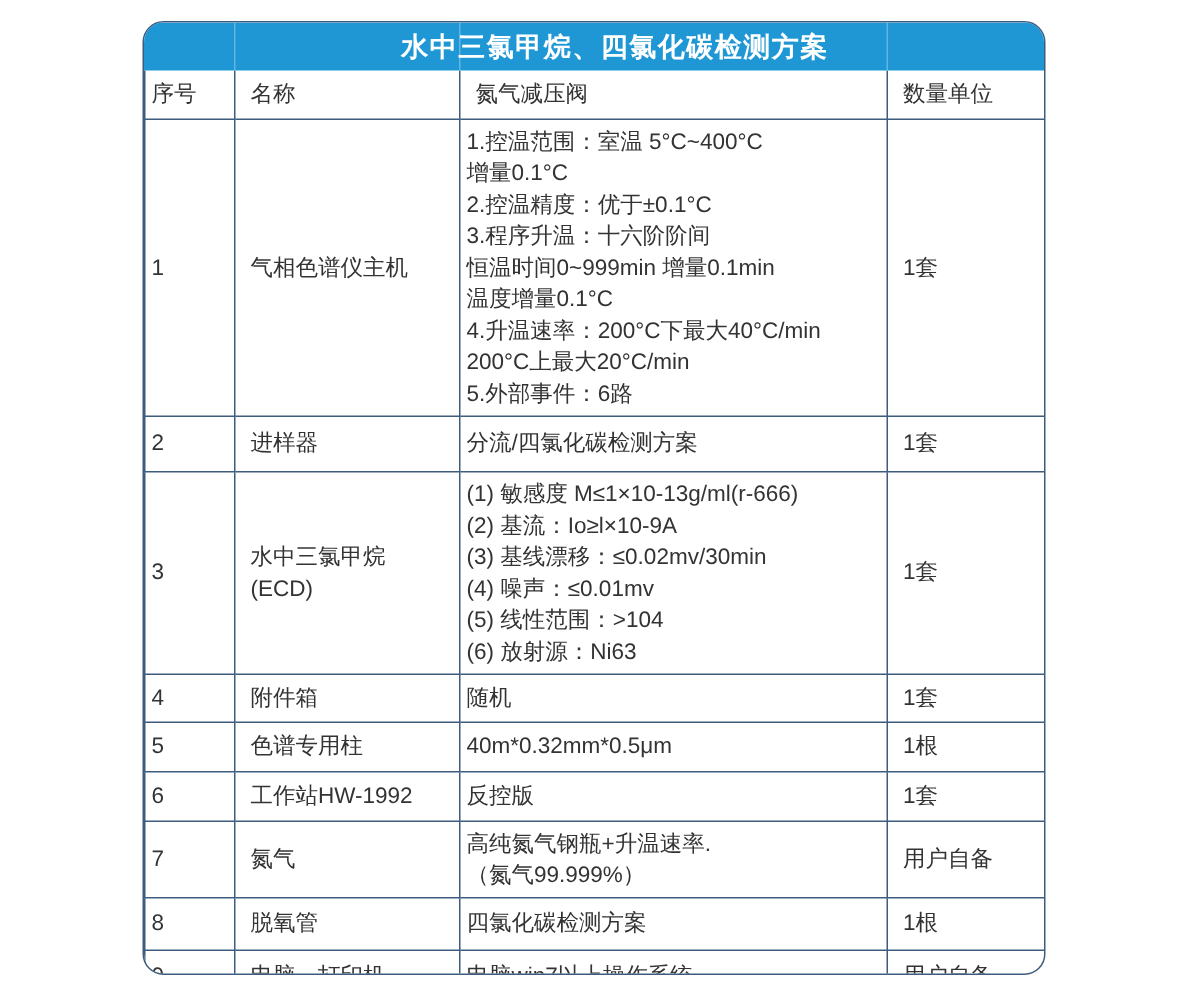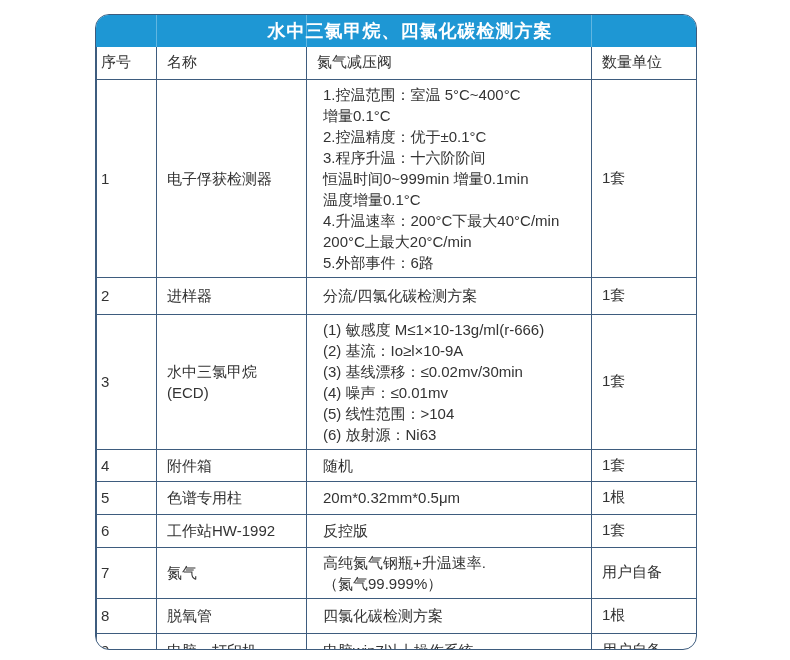--- a/index.html
+++ b/index.html
@@ -37,21 +37,21 @@
   th,td{
     border:1px solid #3E5C7E;
     font-size:15px;font-weight:normal;color:#333333;
     vertical-align:middle;box-sizing:border-box;
     padding:2px 10px;
   }
   thead th{border-top:none;height:32px;text-align:left;}
   th.c-no,td.c-no{padding:2px 4px;}
 
   td.c-name,td.c-spec{white-space:pre-line;line-height:21px;}
-  td.c-spec{padding:4px 16px;}
+  td.c-spec{padding:4px 4px;}
 
   tbody tr:nth-child(1){height:190px;}
   tbody tr:nth-child(2){height:37px;}
   tbody tr:nth-child(3){height:130px;}
   tbody tr:nth-child(4){height:32px;}
   tbody tr:nth-child(5){height:33px;}
   tbody tr:nth-child(6){height:33px;}
   tbody tr:nth-child(7){height:47px;}
   tbody tr:nth-child(8){height:35px;}
   tbody tr:nth-child(9){height:35px;}
@@ -80,21 +80,21 @@
         <tr>
           <th class="c-no">序号</th>
           <th>名称</th>
           <th>氮气减压阀</th>
           <th>数量单位</th>
         </tr>
       </thead>
       <tbody>
   <tr>
     <td class="c-no">1</td>
-    <td class="c-name">电子俘获检测器</td>
+    <td class="c-name">气相色谱仪主机</td>
     <td class="c-spec">1.控温范围：室温 5°C~400°C
 增量0.1°C
 2.控温精度：优于±0.1°C
 3.程序升温：十六阶阶间
 恒温时间0~999min 增量0.1min
 温度增量0.1°C
 4.升温速率：200°C下最大40°C/min
 200°C上最大20°C/min
 5.外部事件：6路</td>
     <td class="c-qty">1套</td>
@@ -123,21 +123,21 @@
   <tr>
     <td class="c-no">4</td>
     <td class="c-name">附件箱</td>
     <td class="c-spec">随机</td>
     <td class="c-qty">1套</td>
   </tr>
 
   <tr>
     <td class="c-no">5</td>
     <td class="c-name">色谱专用柱</td>
-    <td class="c-spec">20m*0.32mm*0.5μm</td>
+    <td class="c-spec">40m*0.32mm*0.5μm</td>
     <td class="c-qty">1根</td>
   </tr>
 
   <tr>
     <td class="c-no">6</td>
     <td class="c-name">工作站HW-1992</td>
     <td class="c-spec">反控版</td>
     <td class="c-qty">1套</td>
   </tr>
 

